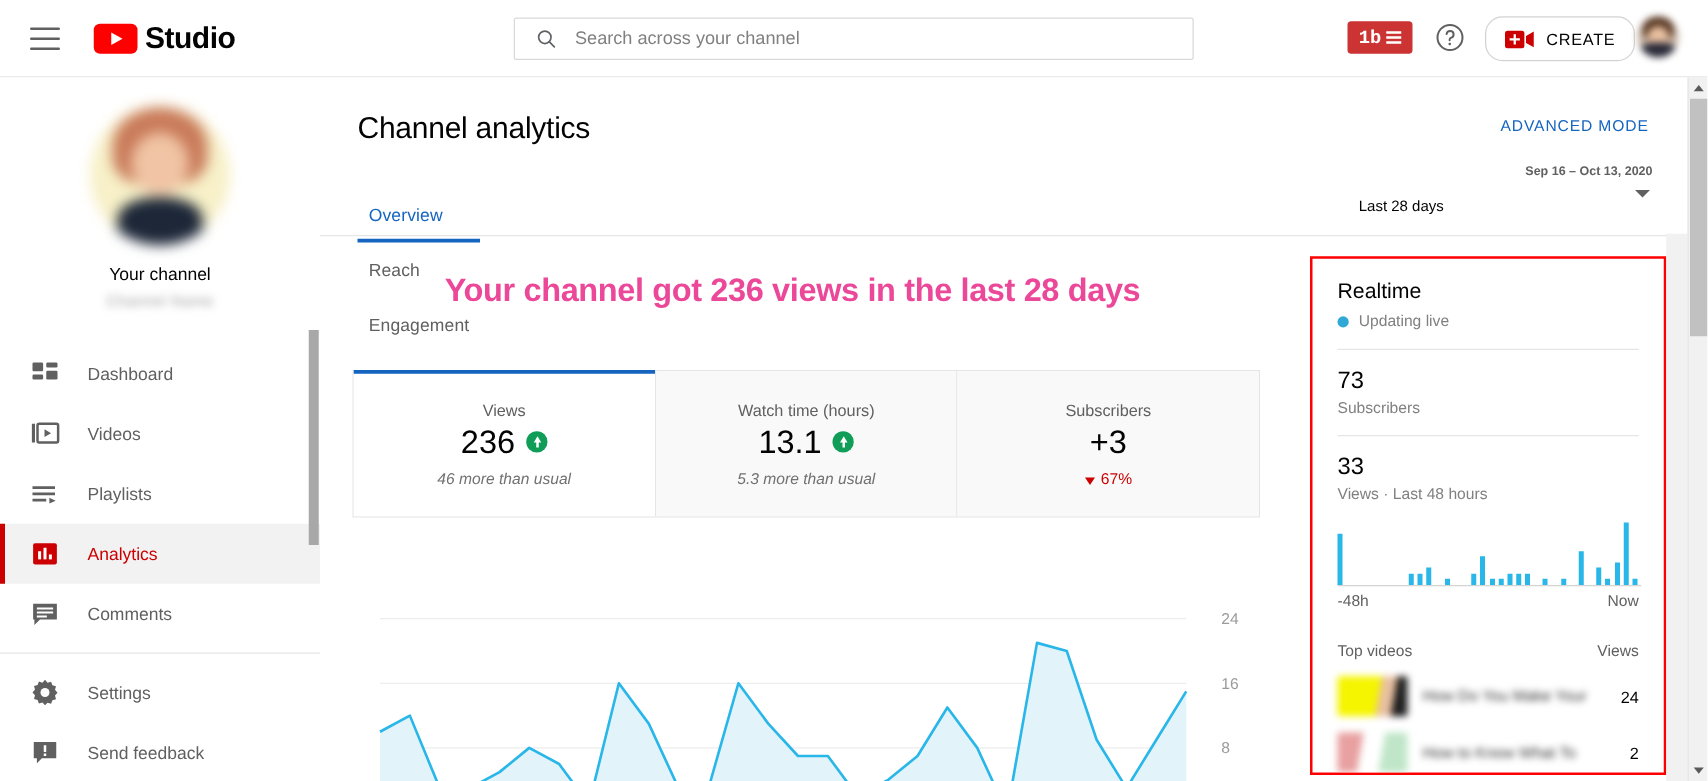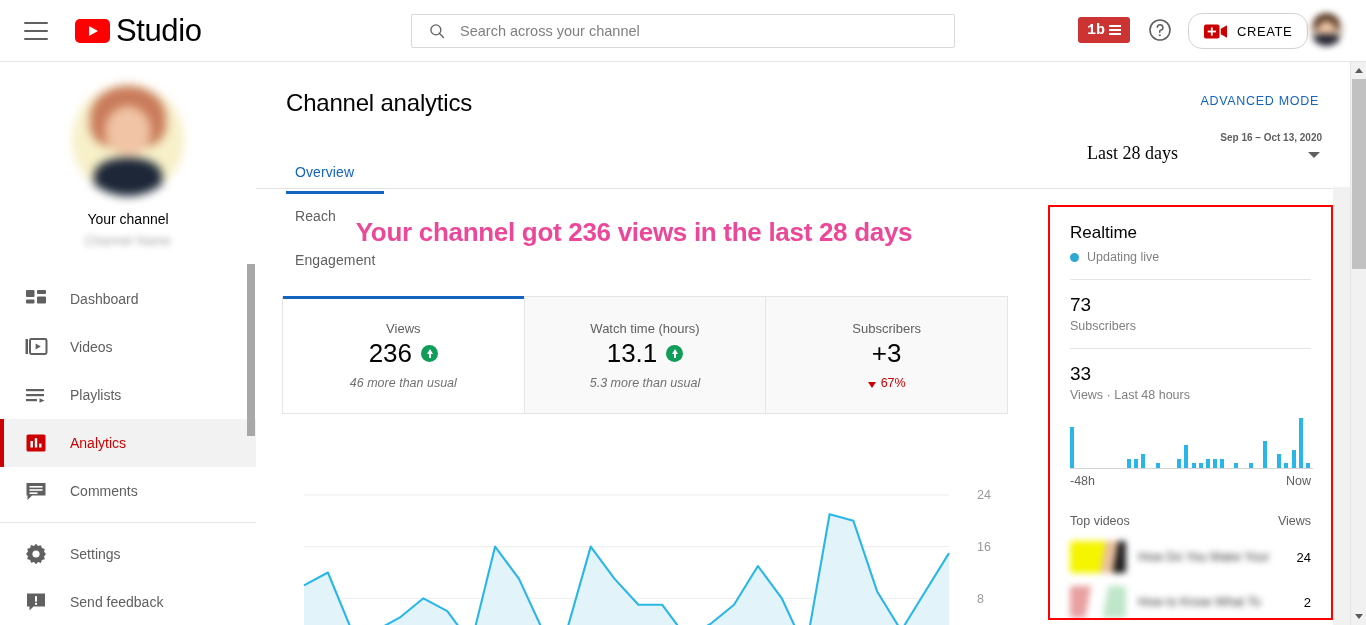--- a/index.html
+++ b/index.html
@@ -28,21 +28,21 @@
   #logo-badge {
     width: 35px; height: 24px; background: #ff0000; border-radius: 5px;
     display: flex; align-items: center; justify-content: center;
   }
   #logo-badge .tri {
     width: 0; height: 0; border-left: 9px solid #fff;
     border-top: 5.5px solid transparent; border-bottom: 5.5px solid transparent;
     margin-left: 2px;
   }
   #logo-text {
-    font-size: 31px; font-weight: 400; letter-spacing: -0.4px;
+    font-size: 24px; font-weight: 700; letter-spacing: -0.4px;
     margin-left: 6px; color: #030303;
   }
 
   #searchwrap {
     position: absolute; left: 411px; top: 14px;
     width: 544px; height: 34px;
     border: 1px solid #d9d9d9; border-radius: 2px;
     display: flex; align-items: center; background: #fff;
   }
   #search-icon { margin-left: 16px; width: 18px; height: 18px; flex: none; }
@@ -138,21 +138,21 @@
   #advanced-mode {
     position: absolute; right: 31px; top: 32px;
     font-size: 12.5px; font-weight: 500; letter-spacing: 0.7px;
     color: #1464c0; cursor: pointer;
   }
   #daterange {
     position: absolute; right: 28px; top: 70px; width: 235px;
     cursor: pointer;
   }
   #dr-range { font-size: 10px; color: #606060; text-align: right; font-weight: bold; }
-  #dr-label { font-size: 18px; color: #030303; margin-top: 0; font-family: Liberation Serif, serif; }
+  #dr-label { font-size: 12px; color: #030303; margin-top: 15px; }
   #dr-caret {
     position: absolute; right: 2px; top: 20px;
     width: 0; height: 0; border-left: 6px solid transparent;
     border-right: 6px solid transparent; border-top: 6px solid #606060;
   }
 
   #tabs {
     position: absolute; left: 30px; top: 88px; display: flex; gap: 0; flex-direction: column;
   }
   .tab {

